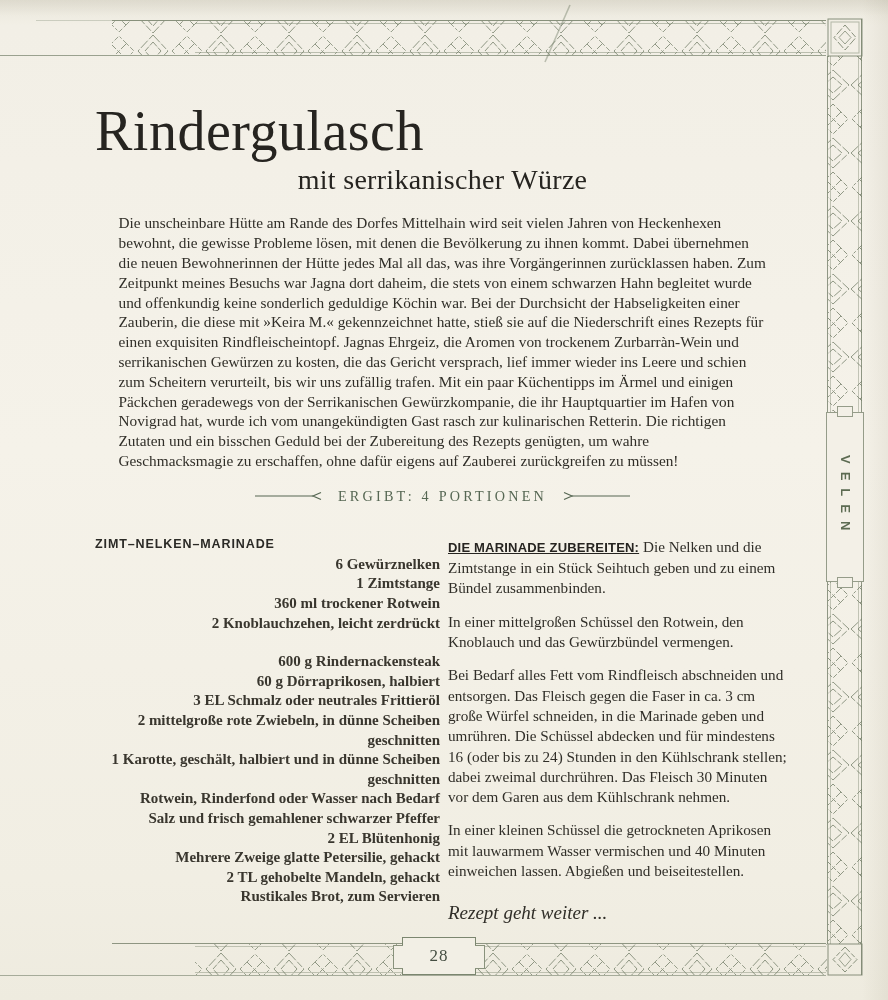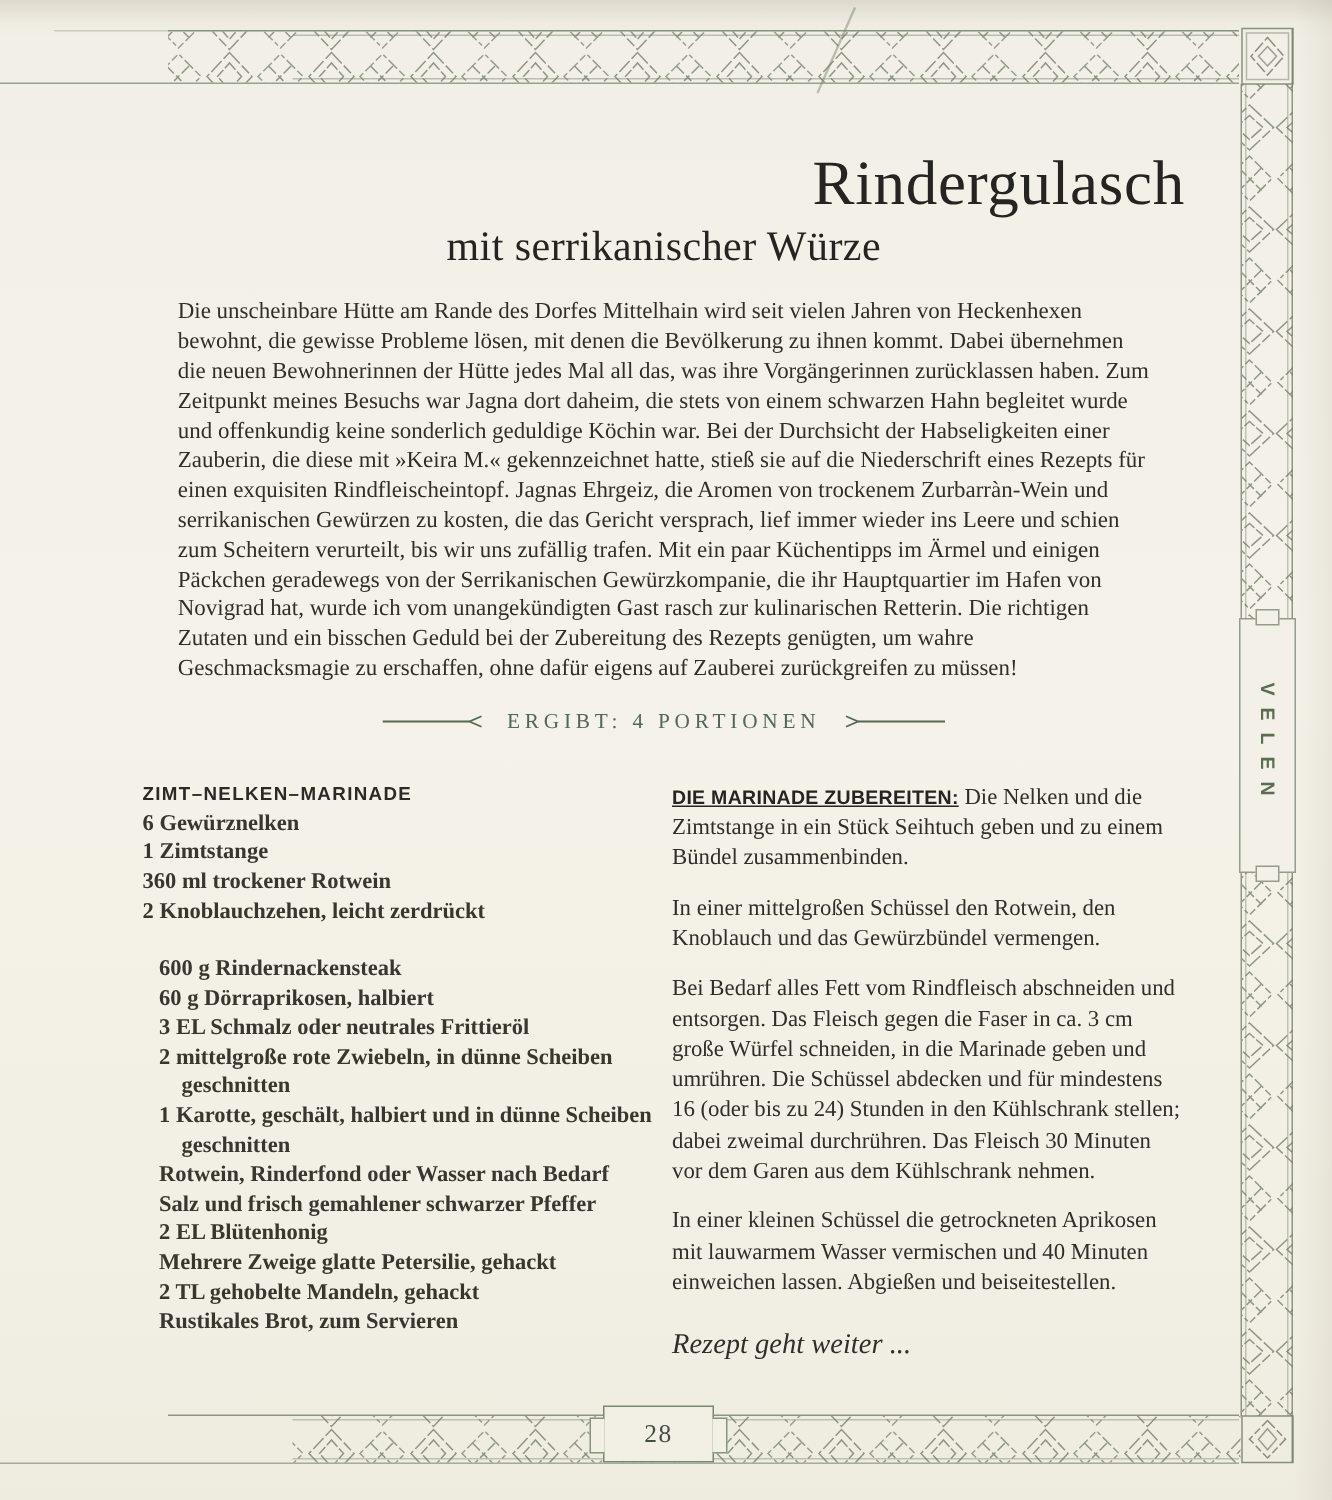--- a/index.html
+++ b/index.html
@@ -48,22 +48,22 @@
     content:"";position:absolute;top:7px;width:9px;height:22px;
     background:#f2efe5;border:1px solid rgba(110,122,98,.8);
   }
   .page-plaque::before{left:-10px;border-right:none;}
   .page-plaque::after{right:-10px;border-left:none;}
   .page-number{font-size:17px;color:#454e42;letter-spacing:1px;}
 
   
   .content{position:absolute;left:95px;top:0;width:695px;}
   .recipe-title{
-    margin:101px 0 0;text-align:right;font-weight:400;
-    font-size:42px;line-height:1.08;color:#262420;letter-spacing:.5px;
+    margin:101px 0 0;text-align:left;font-weight:400;
+    font-size:56px;line-height:1.08;color:#262420;letter-spacing:.5px;
   }
   .recipe-subtitle{
     margin:3px 0 0;text-align:center;font-weight:400;
     font-size:28px;color:#262420;letter-spacing:.3px;
   }
   .intro{
     width:648px;margin:17px auto 16px;
     font-size:15.3px;line-height:19.8px;text-align:left;color:#302e28;
   }
   .yield-row{
@@ -73,21 +73,21 @@
     font-size:14.2px;letter-spacing:3.2px;color:#566753;white-space:nowrap;
   }
   .columns{display:flex;margin-top:32px;align-items:flex-start;}
   .col-left{width:345px;flex:none;}
   .col-right{width:342px;flex:none;margin-left:8px;}
 
   .ing-header{
     margin:0 0 4px;font-family:"Liberation Sans", sans-serif;
     font-weight:700;font-size:12.5px;letter-spacing:.9px;color:#2b2a26;
   }
-  ul.ing-list{list-style:none;margin:0;padding:0;}
+  ul.ing-list{list-style:none;margin:0;padding:0;text-align:right;}
   ul.ing-list.main-ings{margin-top:19px;margin-left:11px;}
   li.ing{
     font-weight:700;font-size:15px;line-height:19.6px;color:#39362e;
     padding-left:15px;text-indent:-15px;
   }
 
   .step{margin:0 0 13px;font-size:15.2px;line-height:20.3px;color:#302e28;}
   .step-label{
     font-family:"Liberation Sans", sans-serif;font-weight:700;
     font-size:13px;letter-spacing:.2px;color:#262420;text-decoration:underline;

